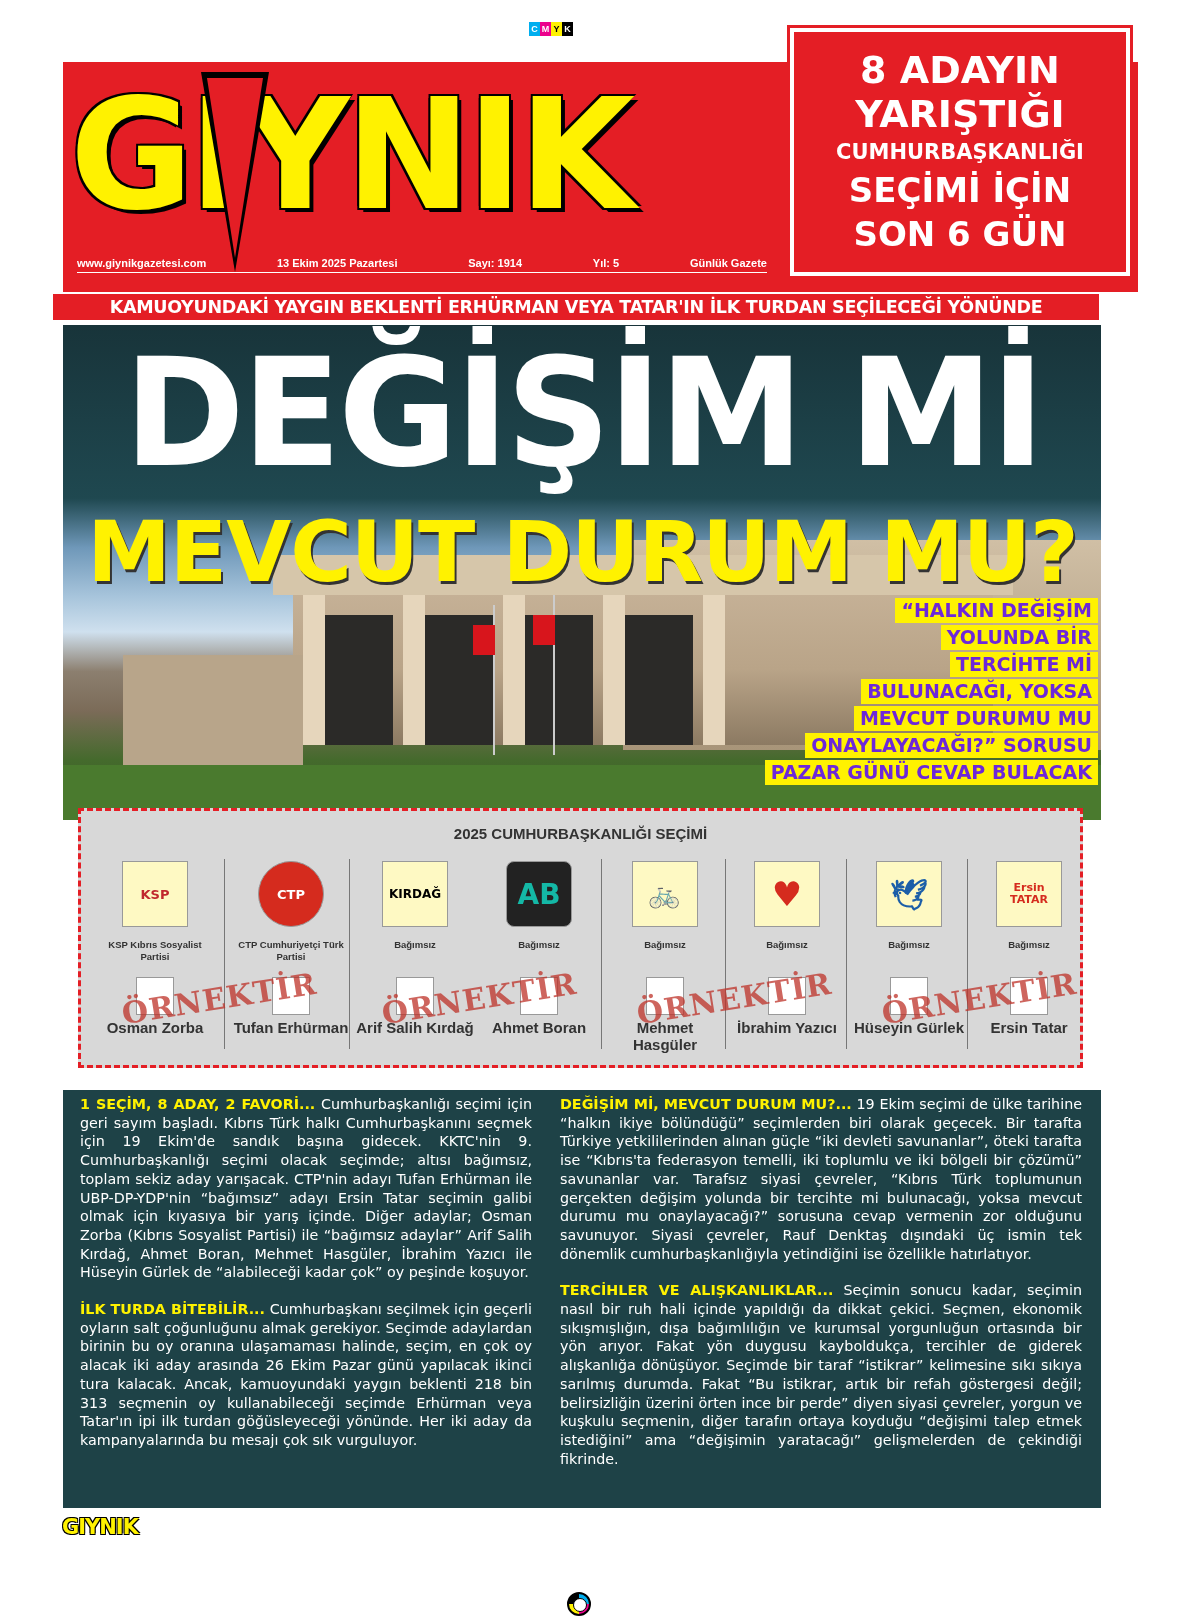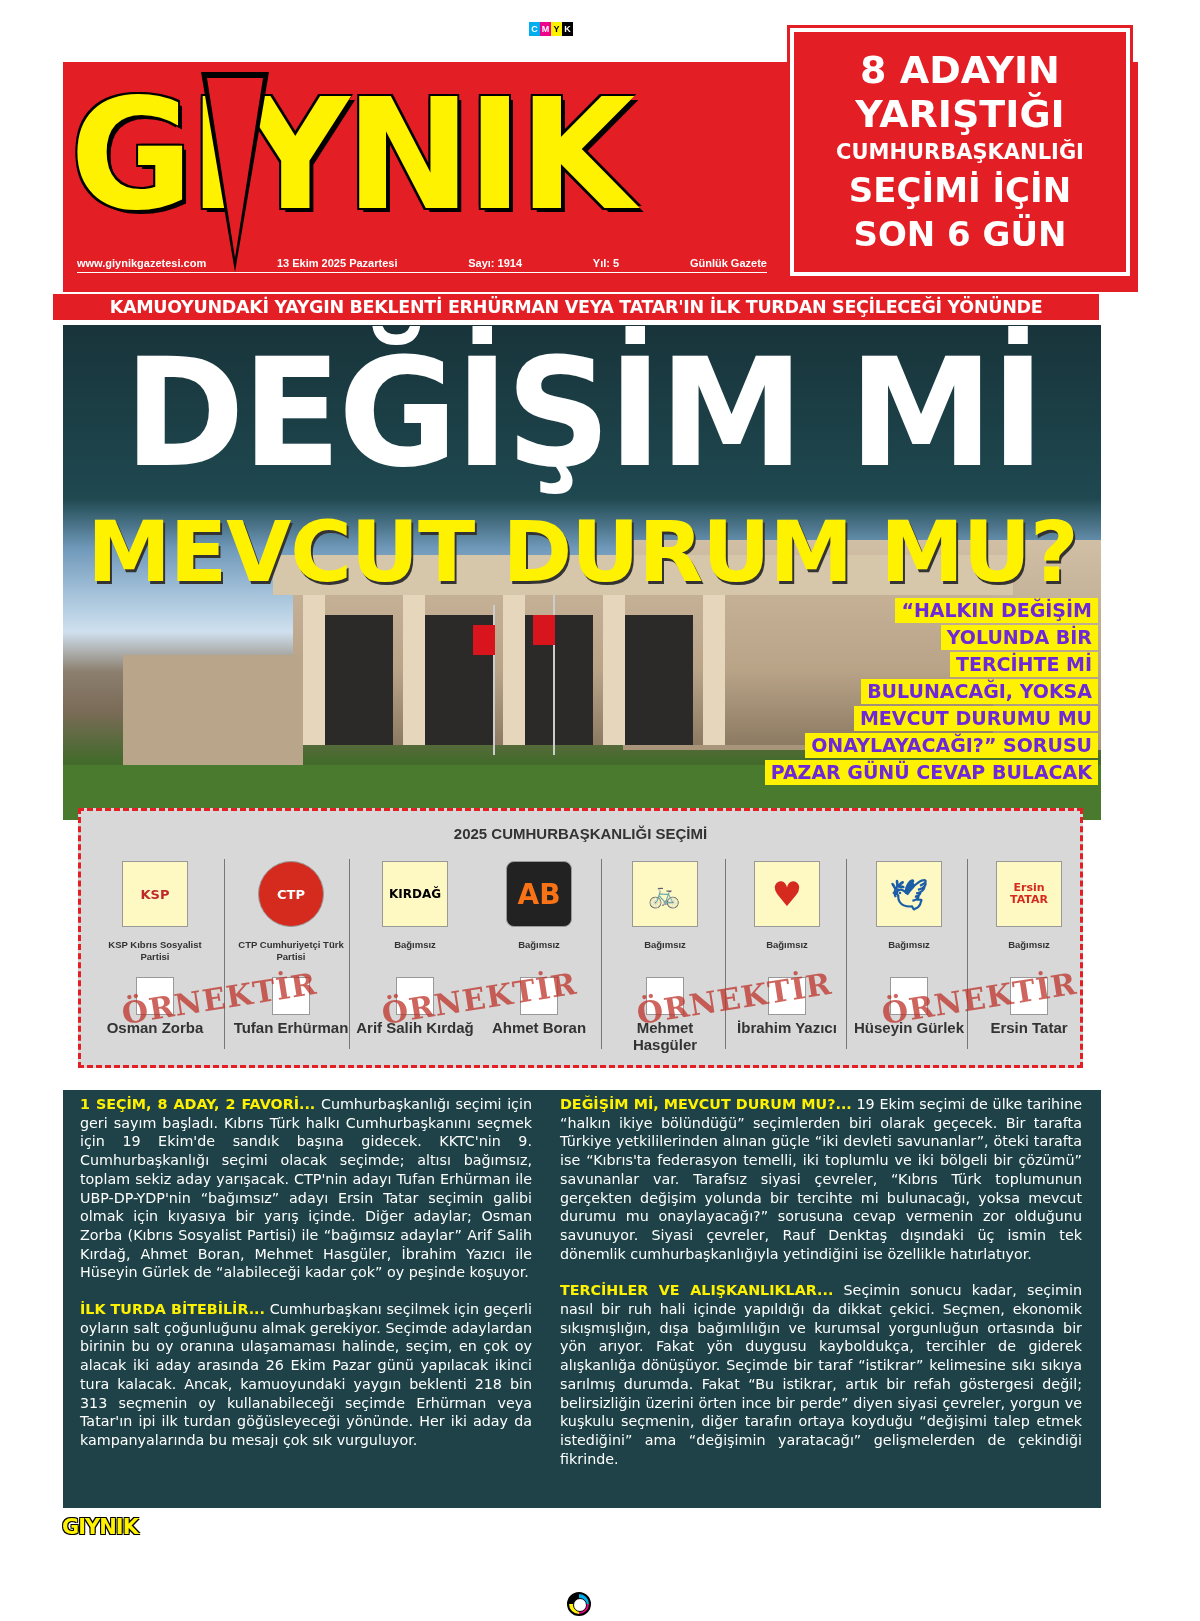--- a/index.html
+++ b/index.html
@@ -140,21 +140,21 @@
     <div class="name">Tufan Erhürman</div>
   </div>
   <div class="sep" style="left:268px"></div>
   <div class="cand" style="left:272px">
     <div class="logo-box" style="font-size:12px">KIRDAĞ</div>
     <div class="party">Bağımsız</div>
     <div class="vote-box"></div>
     <div class="name">Arif Salih Kırdağ</div>
   </div>
   <div class="cand" style="left:396px">
-    <div class="logo-box" style="background:#222;color:#f97316;font-size:28px;border-radius:8px">AB</div>
+    <div class="logo-box" style="background:#222;color:#14b8a6;font-size:28px;border-radius:8px">AB</div>
     <div class="party">Bağımsız</div>
     <div class="vote-box"></div>
     <div class="name">Ahmet Boran</div>
   </div>
   <div class="sep" style="left:520px"></div>
   <div class="cand" style="left:522px">
     <div class="logo-box" style="font-size:26px">🚲</div>
     <div class="party">Bağımsız</div>
     <div class="vote-box"></div>
     <div class="name">Mehmet Hasgüler</div>

